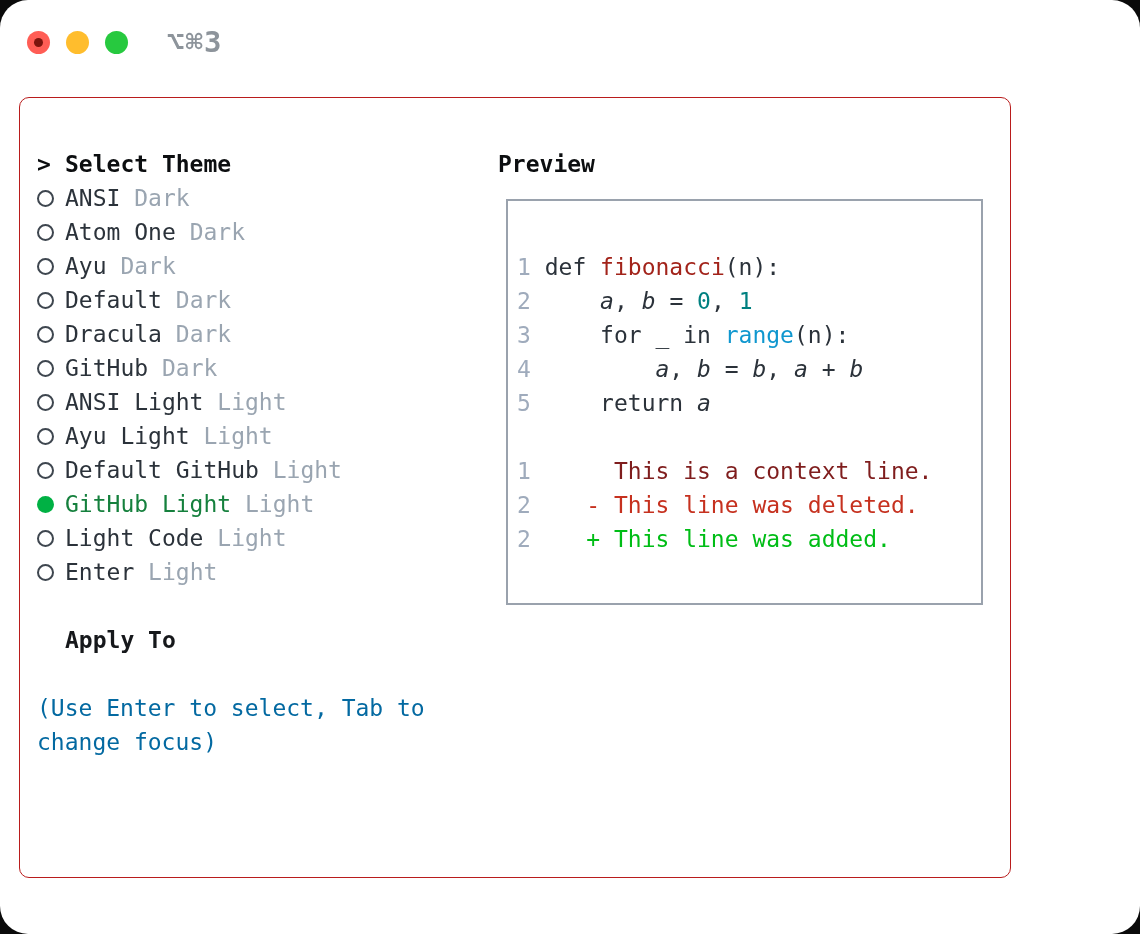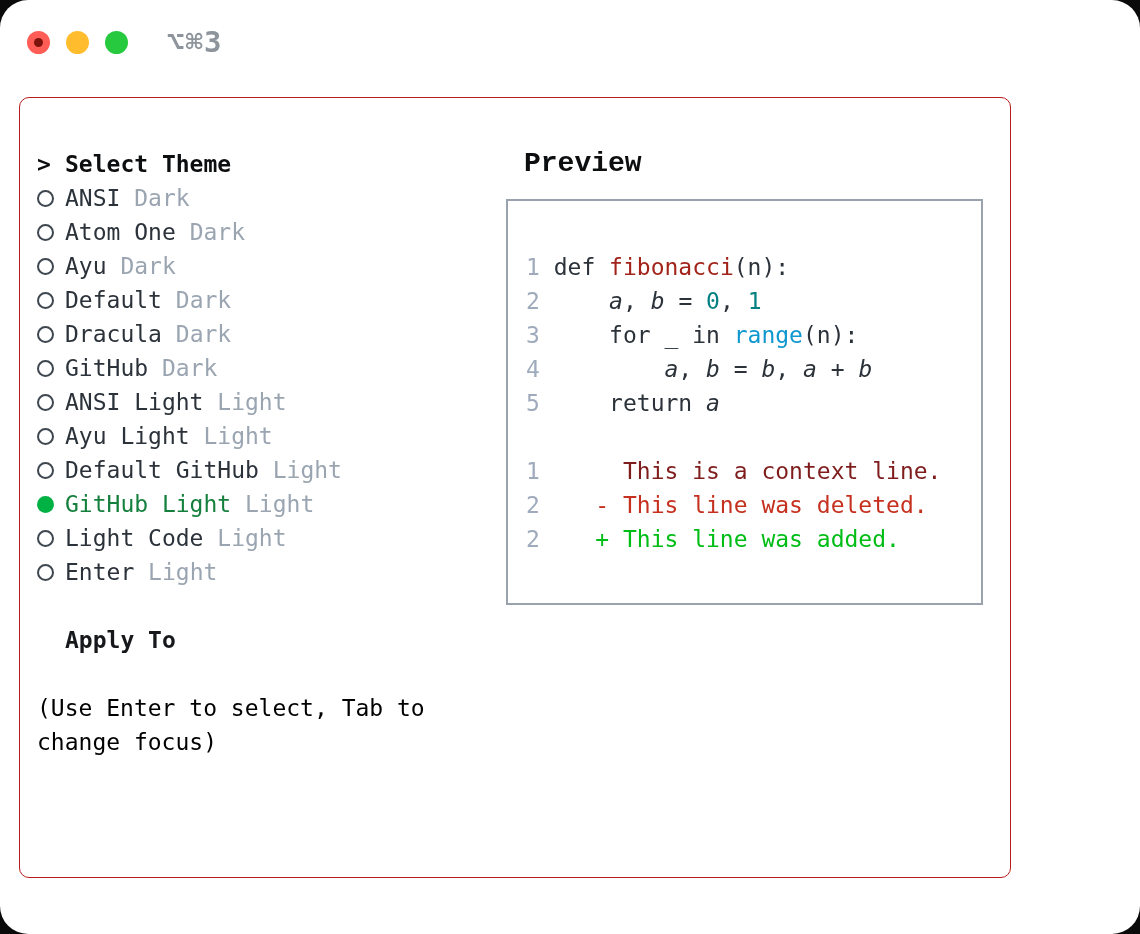--- a/index.html
+++ b/index.html
@@ -28,28 +28,28 @@
   .row { height:34px; line-height:34px; white-space:pre; font-size:23px; }
   .cell { display:inline-flex; width:28px; height:34px; align-items:center; vertical-align:top; }
   .radio { width:13px; height:13px; border-radius:50%; border:2px solid #3e464f; box-sizing:content-box; }
   .radio.on { background:#00b144; border-color:#00b144; }
   .h1 { font-weight:bold; color:#0c0e10; }
   .h2 { font-weight:600; color:#16181b; }
   .prompt { font-weight:bold; color:#0c0e10; font-size:23px; }
   .tname { color:#2b323a; }
   .tname.sel { color:#15803d; }
   .badge { color:#9aa5b1; }
-  .hint { font-size:23px; line-height:34px; color:#000000; width:462px; white-space:normal; }
+  .hint { font-size:23px; line-height:34px; color:#0369a1; width:462px; white-space:normal; }
   
-  .preview-title { position:absolute; left:504px; top:49px; height:34px; line-height:34px; font-size:28px;font-family:Liberation Mono, monospace; }
+  .preview-title { position:absolute; left:478px; top:49px; height:34px; line-height:34px; font-size:23px; }
   .preview-box {
     position:absolute; left:486px; top:101px; width:473px; height:402px;
     border:2px solid #9aa2ad; background:#fff; overflow:hidden;
   }
-  .codewrap { padding:49px 0 0 18px; font-size:23px; }
+  .codewrap { padding:49px 0 0 9px; font-size:23px; }
   .lnum { color:#9fabbc; }
   .tok-plain { color:#2b323a; }
   .tok-function { color:#a2231a; }
   .tok-variable { color:#2b323a; font-style:italic; }
   .tok-number { color:#008080; }
   .tok-builtin { color:#0f97cf; }
   .d-context { color:#7f1d1d; }
   .d-deleted { color:#c6311f; }
   .d-added { color:#00bd16; }
 </style>

